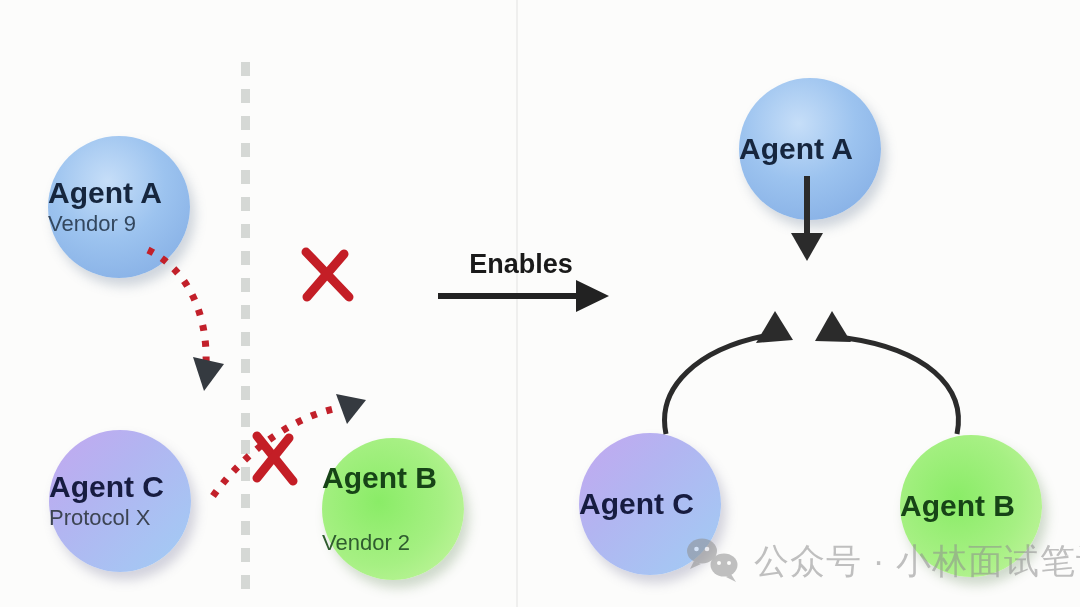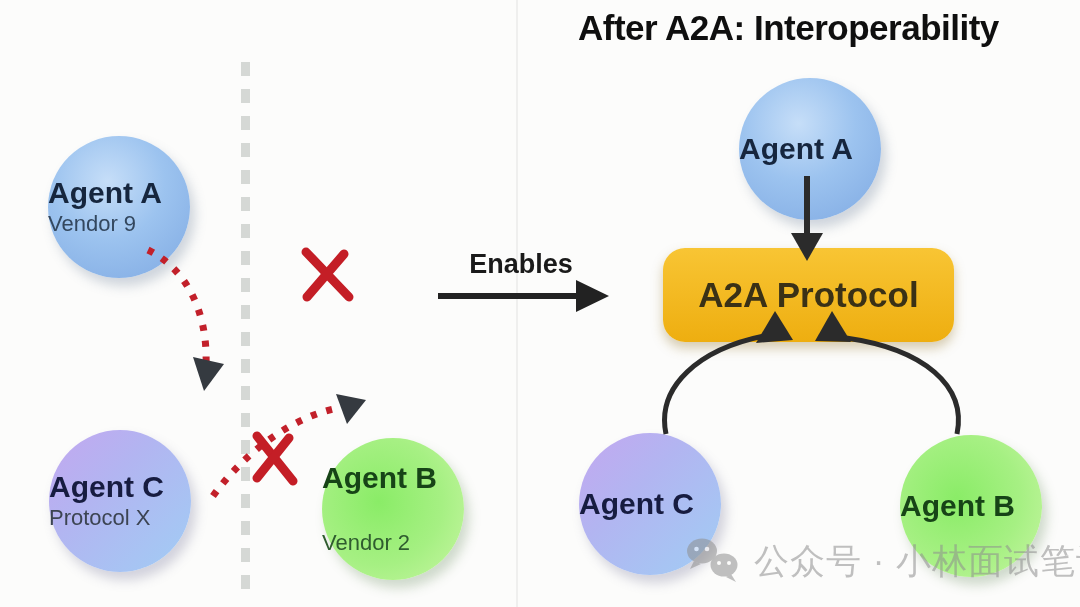--- a/index.html
+++ b/index.html
@@ -87,21 +87,20 @@
   }
   .watermark-text {
     font-size:35px; color:#8f8f8f; letter-spacing:1px; white-space:nowrap;
   }
 </style>
 </head>
 <body>
 
 <div class="stage">
 
-  <div class="title title-right">After A2A: Interoperability</div>
 
   <div class="mid-seam"></div>
   <div class="dashed-divider"></div>
 
   <div class="agent blue pos-left-a">
     <div class="agent-name">Agent A</div>
     <div class="agent-sub">Vendor 9</div>
   </div>
   <div class="agent purple pos-left-c">
     <div class="agent-name">Agent C</div>
@@ -115,23 +114,20 @@
   <div class="agent blue pos-right-a">
     <div class="agent-name">Agent A</div>
   </div>
   <div class="agent purple pos-right-c">
     <div class="agent-name">Agent C</div>
   </div>
   <div class="agent green pos-right-b">
     <div class="agent-name">Agent B</div>
   </div>
 
-  <div class="protocol-box">
-    <span>A2A Protocol</span>
-  </div>
 
   <div class="enables-label">Enables</div>
 
   <svg class="overlay" viewBox="0 0 1080 607">
 
     <g>
       <path d="M 148 250 C 185 268 208 310 206 365" fill="none" stroke="#c2202a" stroke-width="7" stroke-dasharray="6 10"></path>
       <polygon points="193,357 224,364 204,391" fill="#353a40"></polygon>
     </g>
 

